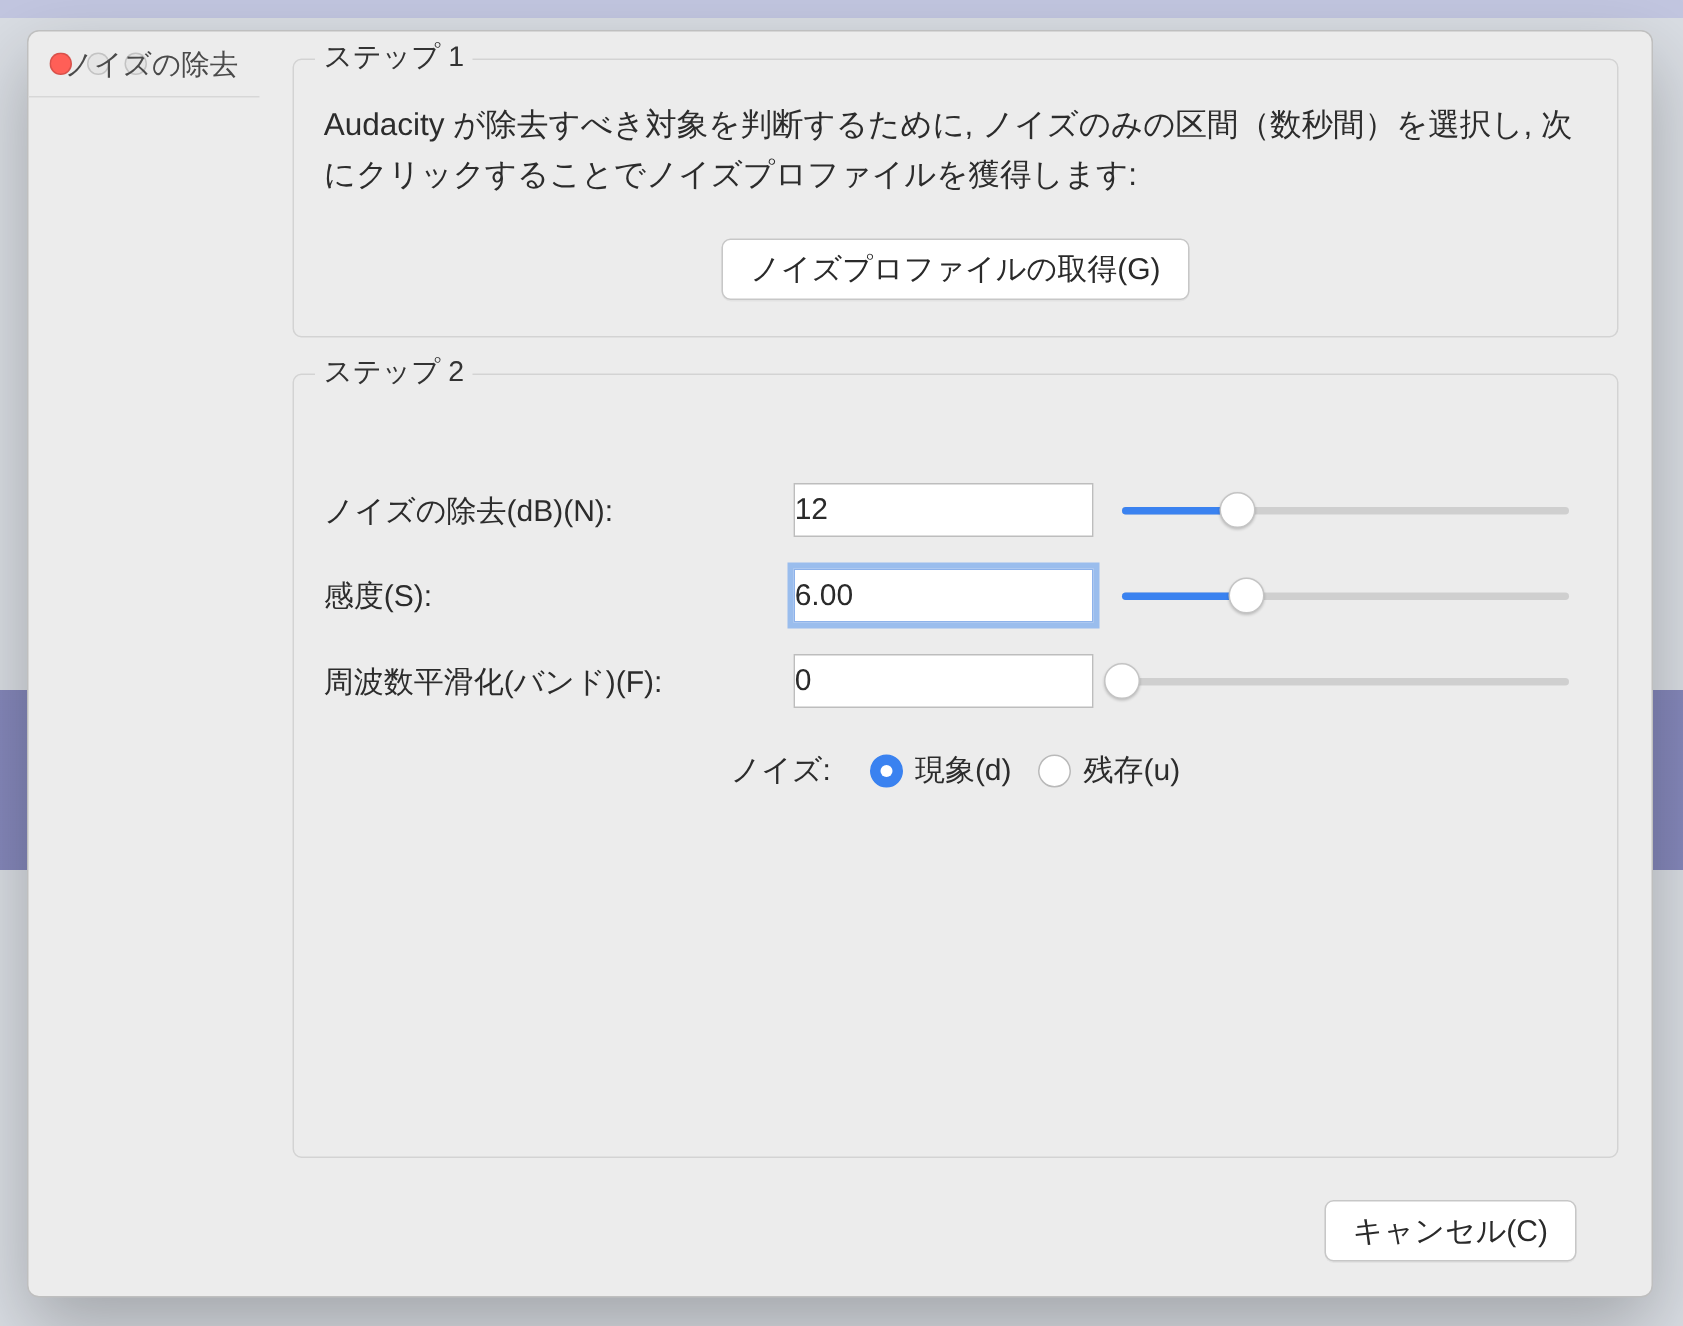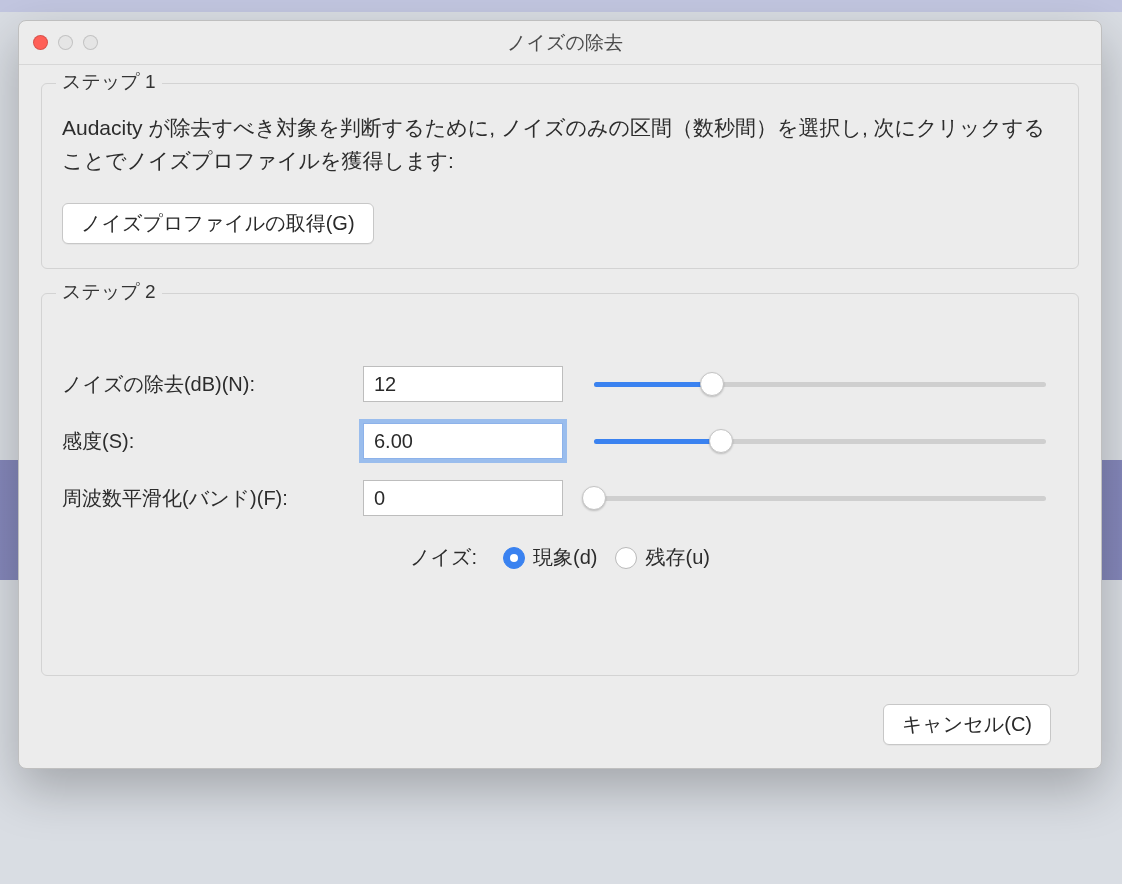--- a/index.html
+++ b/index.html
@@ -23,27 +23,27 @@
     left: 0; width: 100%;
     background: #c2c6e0;
   }
   .bg-wave-top { top: 0; height: 12px; }
   .bg-wave-mid { top: 460px; height: 120px; background: linear-gradient(to right, #4d4fa0 0 6%, #c2c6e0 6% 94%, #4d4fa0 94% 100%); opacity:0.6;}
   .window {
     position: absolute;
     left: 18px;
     top: 20px;
     width: 1084px;
-    height: 749px;
+    height: 845px;
     background: #ececec;
     border: 1px solid #bfbfbf;
     border-radius: 8px;
     box-shadow: 0 20px 50px rgba(0,0,0,0.25);
     display: flex;
-    flex-direction: column;
+    flex-direction: row;
   }
   .titlebar {
     height: 44px;
     display: flex;
     align-items: center;
     padding: 0 14px;
     border-bottom: 1px solid #d7d7d7;
   }
   .traffic {
     display: flex;
@@ -87,20 +87,21 @@
     font-size: 19px;
     color: #333;
   }
   .instr {
     font-size: 21px;
     color: #2c2c2c;
     line-height: 1.55;
   }
   .center-row {
     display: flex;
+    justify-content: center;
     margin-top: 26px;
   }
   .btn {
     background: #ffffff;
     border: 1px solid #c7c7c7;
     border-radius: 6px;
     padding: 6px 18px;
     font-size: 20px;
     color: #2a2a2a;
     box-shadow: 0 1px 0 rgba(0,0,0,0.04);
@@ -123,22 +124,23 @@
     font-size: 20px;
     color: #2c2c2c;
     text-align: left;
   }
   .text-input {
     width: 200px;
     height: 36px;
     border: 1px solid #bdbdbd;
     background: #fff;
     font-size: 20px;
-    padding: 2px 10px;
+    padding: 2px 0;
     color: #2a2a2a;
+    margin-left: 12px;
   }
   .text-input.focused {
     outline: none;
     box-shadow: 0 0 0 4px rgba(88,151,238,0.55);
     border-color: #8db2ea;
   }
   .slider-wrap {
     position: relative;
     height: 22px;
     display: flex;

